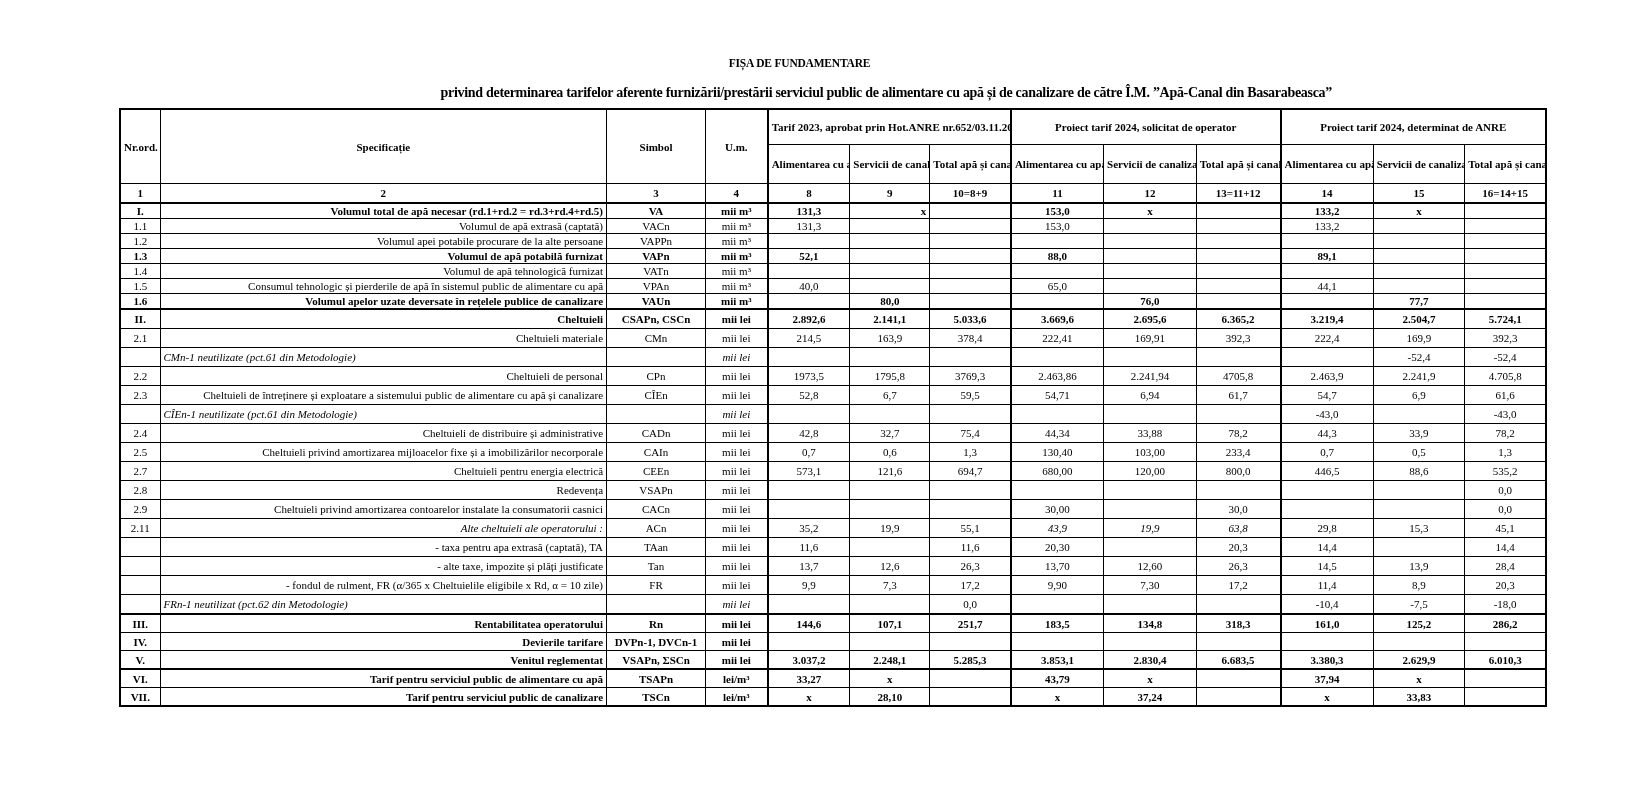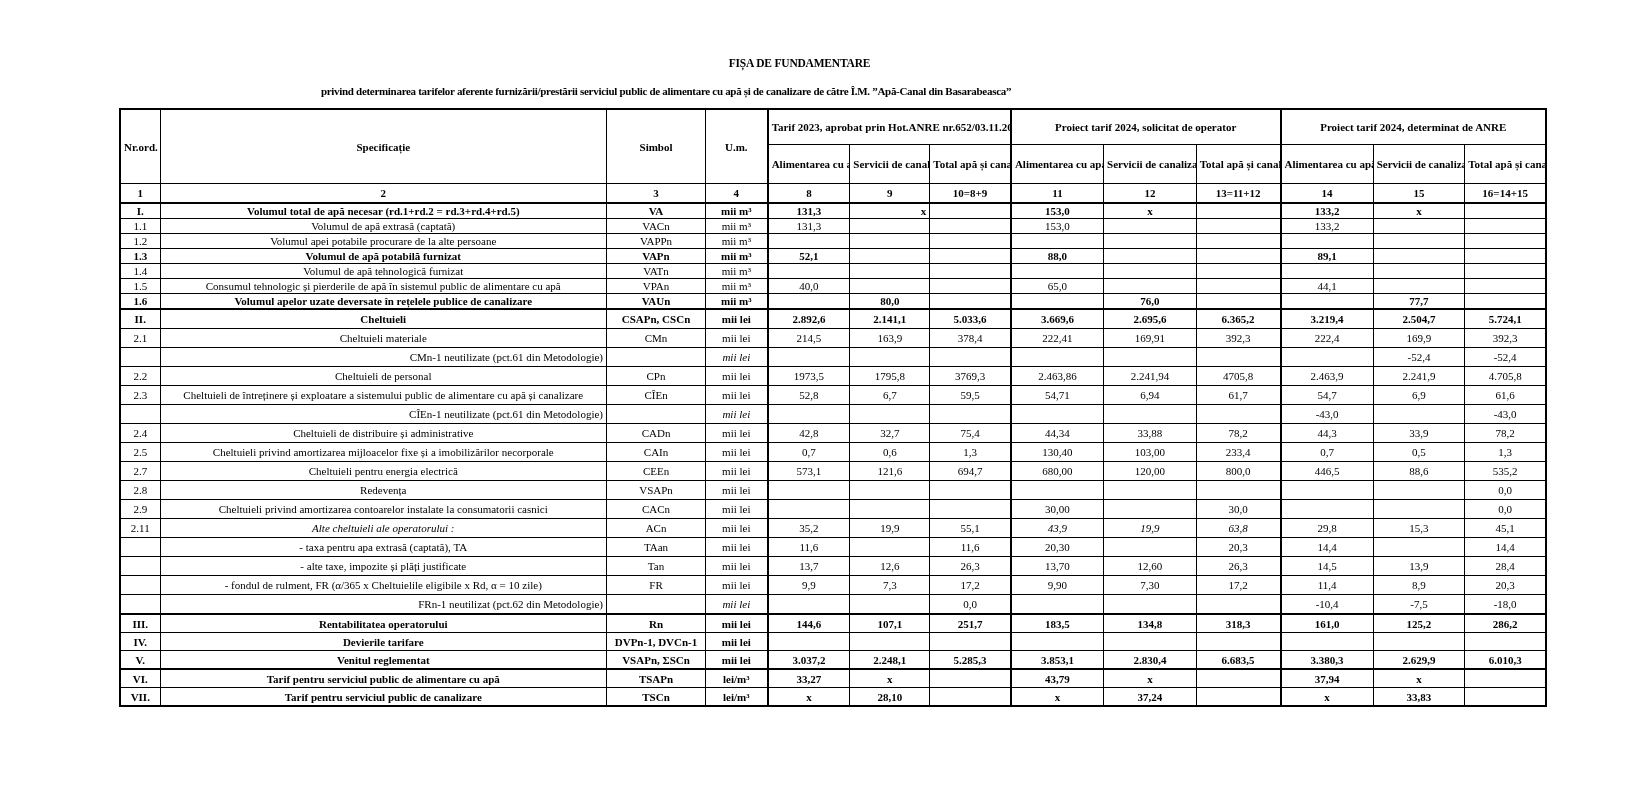--- a/index.html
+++ b/index.html
@@ -1,34 +1,34 @@
 <!DOCTYPE html>
 <html><head>
 <meta charset="utf-8">
 <style>
   html, body { margin: 0; padding: 0; background: #ffffff; }
   body { width: 1650px; height: 800px; position: relative; overflow: hidden;
          font-family: "Liberation Serif", "DejaVu Serif", serif; color: #000; }
   .title { position: absolute; left: 0; width: 1599px; top: 57px; text-align: center;
            font-weight: bold; font-size: 11.5px; letter-spacing: -0.2px; }
-  .subtitle { position: absolute; left: 0; width: 1332px; top: 85px; text-align: center;
-              font-weight: bold; font-size: 11px; letter-spacing: -0.3px; }
+  .subtitle { position: absolute; left: 0; width: 1332px; top: 85px; text-align: right;
+              font-weight: bold; font-size: 14px; letter-spacing: -0.3px; }
   table.grid { position: absolute; left: 119px; top: 108px; width: 1428px;
                border-collapse: collapse; table-layout: fixed; font-size: 11px; }
   table.grid td, table.grid th { border: 1px solid #000; padding: 0 3px; line-height: 12px;
                white-space: nowrap; overflow: hidden; }
   table.grid th { font-weight: bold; text-align: center; vertical-align: middle; }
   .outer { border: 2px solid #000; }
   .hdr-top th { height: 34px; white-space: normal; line-height: 12px; }
   .hdr-sub th { height: 38px; white-space: normal; line-height: 13px; }
   .hdr-num th { height: 18px; }
   td.c { text-align: center; }
-  td.l { text-align: center; }
+  td.l { text-align: right; }
   tr.bold td { font-weight: bold; }
-  tr.ital td.spec { text-align: right; }
+  tr.ital td.spec { font-style: italic; text-align: left; }
   tr.ital td.um { font-style: italic; }
   td.it { font-style: italic; }
   td.indent { padding-left: 25px; }
   tr.thick-top td { border-top: 2px solid #000; }
   td.x-right { text-align: right; }
   tr.r-s td { height: 14px; }
   tr.r-m td { height: 17px; }
   tr.r-l td { height: 18px; }
   .thickv { border-left: 2px solid #000 !important; }
 </style>

